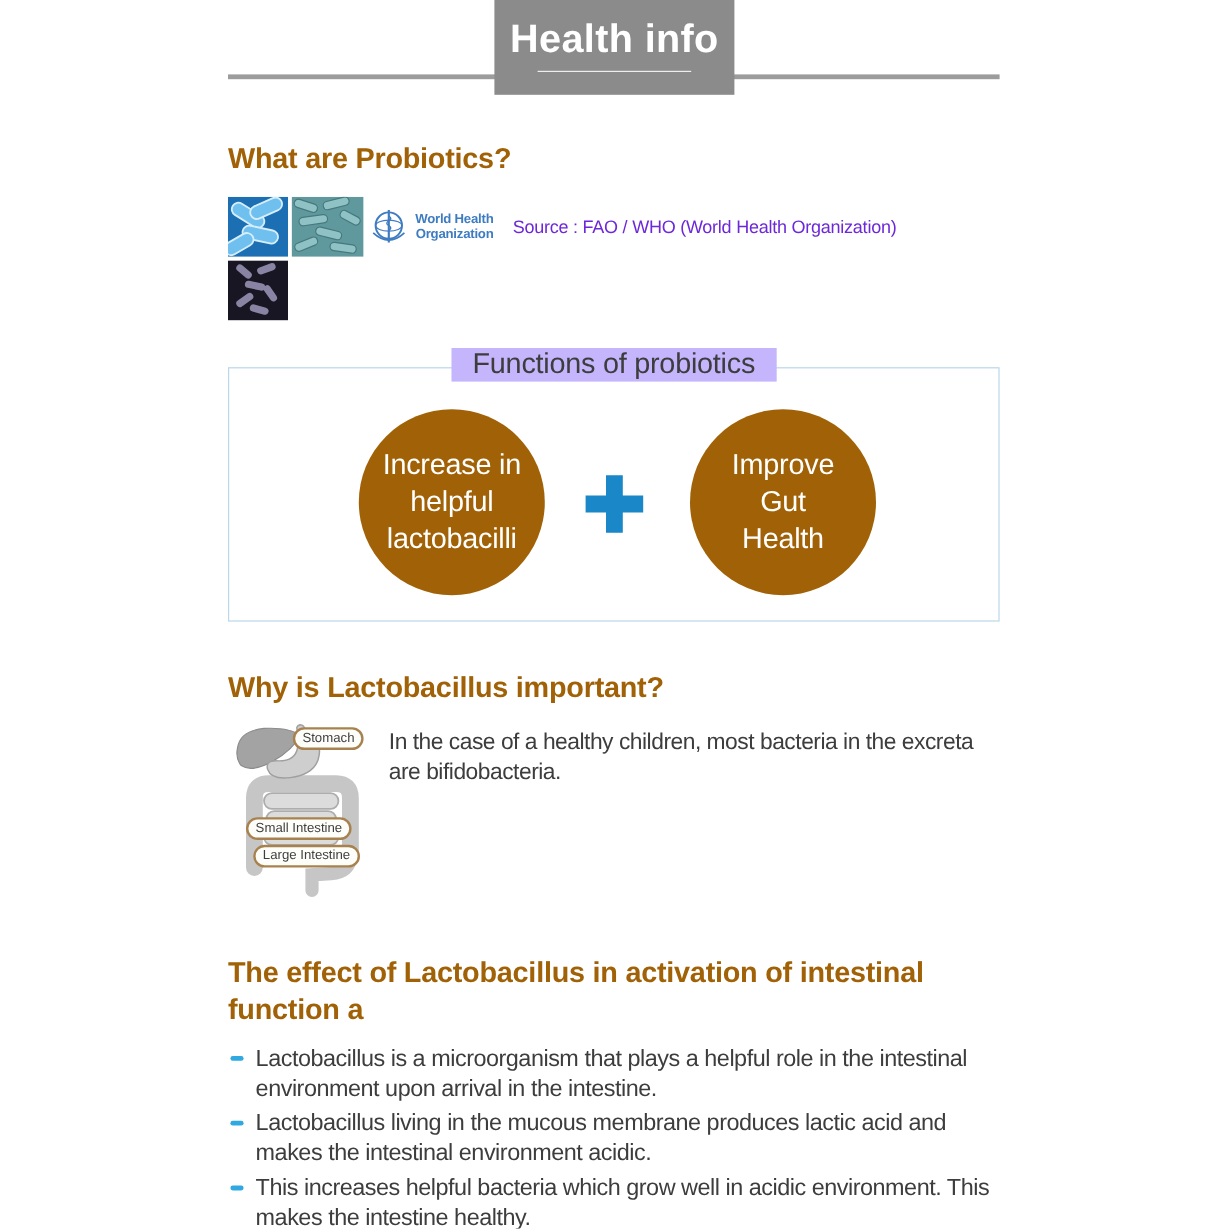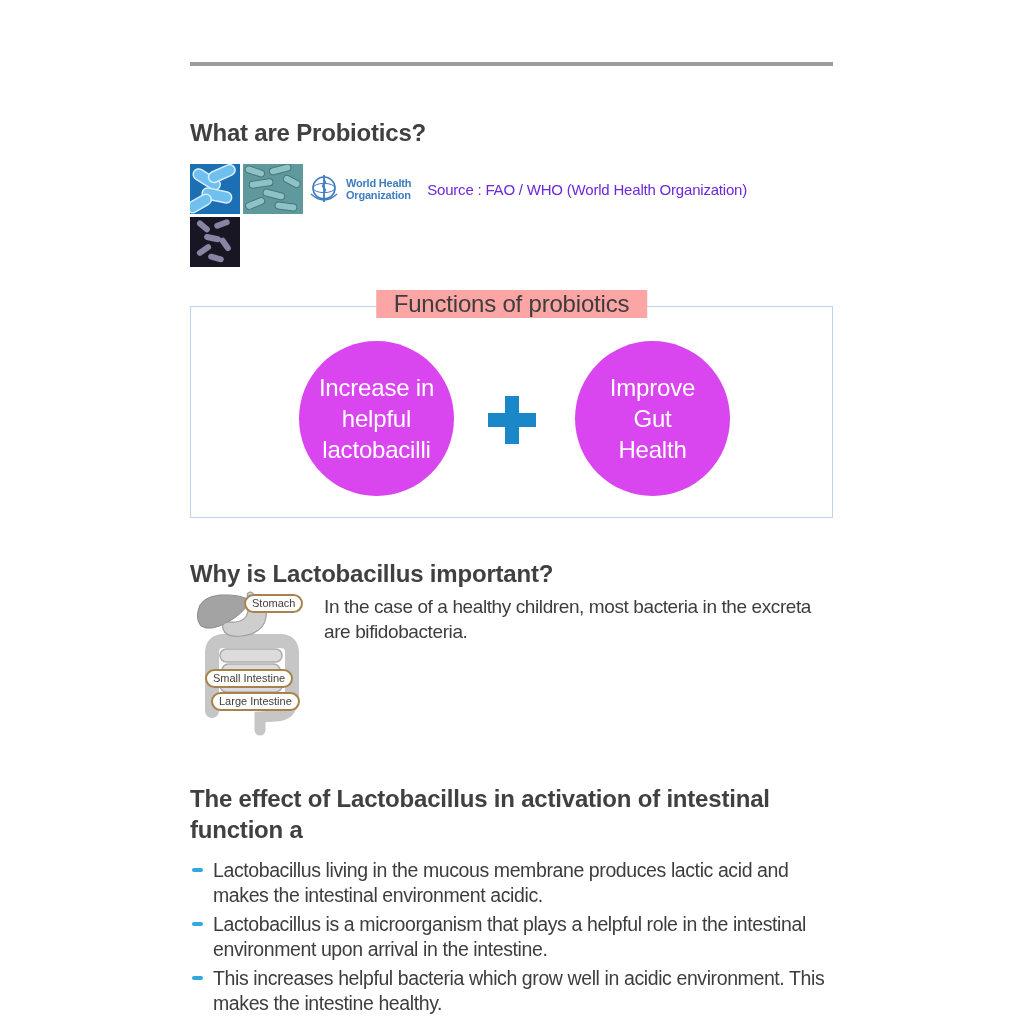--- a/index.html
+++ b/index.html
@@ -41,21 +41,21 @@
     margin: 8px auto 0;
   }
 
   
   .content { position: absolute; left: 190px; top: 79px; width: 643px; }
   h2 {
     margin: 0;
     font-size: 24px;
     line-height: 31px;
     font-weight: 700;
-    color: #404040;
+    color: #a16207;
     letter-spacing: -0.2px;
   }
   #sec-intro h2 { margin-top: 38px; }
 
   .media-row { display: flex; margin-top: 16px; }
   .tiles {
     flex: none;
     display: grid;
     grid-template-columns: 50px 60px;
     grid-auto-rows: 50px;
@@ -72,69 +72,70 @@
     color: #3d3d3d;
   }
   .who-row { display: flex; align-items: center; margin-top: 9px; }
   .who-text {
     margin-left: 6px;
     font-size: 11px;
     line-height: 12px;
     font-weight: 700;
     color: #3e7cc1;
     letter-spacing: -0.2px;
+    text-align: right;
   }
   .source-text {
     margin-left: 16px;
     font-size: 15px;
     color: #6d28d9;
     letter-spacing: -0.2px;
   }
 
   
   .functions-box {
     position: relative;
     margin-top: 39px;
     height: 212px;
     border: 1px solid #b9d8ea;
   }
   .functions-title {
     position: absolute;
     top: -17px; left: 50%;
     transform: translateX(-50%);
-    background: #fca5a5;
+    background: #c4b5fd;
     padding: 0 18px;
     font-size: 24px;
     color: #3d3d3d;
     white-space: nowrap;
     letter-spacing: -0.2px;
   }
   .circle {
     position: absolute;
     top: 34px;
     width: 155px; height: 155px;
     border-radius: 50%;
-    background: #d946ef;
+    background: #a16207;
     color: #ffffff;
     display: flex;
     align-items: center;
     justify-content: center;
     text-align: center;
     font-size: 24px;
     line-height: 31px;
     white-space: pre-line;
     letter-spacing: -0.2px;
   }
   .circle-left  { left: 108px; }
   .circle-right { left: 384px; }
   .plus-wrap { position: absolute; left: 294px; top: 86px; width: 54px; height: 54px; }
 
   
   #sec-importance h2 { margin-top: 40px; }
-  .importance-row { display: flex; }
+  .importance-row { display: flex; margin-top: 12px; }
   .figure { position: relative; flex: none; width: 124px; height: 148px; }
   .organ-label {
     position: absolute;
     background: #fdfdfa;
     border: 2px solid #a8824e;
     border-radius: 11px;
     padding: 1px 6px 2px;
     font-size: 11px;
     color: #3f3f3f;
     white-space: nowrap;
@@ -171,20 +172,24 @@
     color: #3d3d3d;
     width: 618px;
   }
 </style>
 </head>
 <body>
 
 <div class="page">
 
   <div class="top-rule"></div>
+  <div class="title-box">
+    <h1>Health info</h1>
+    <div class="title-underline"></div>
+  </div>
 
   <div class="content">
 
     <section id="sec-intro">
       <h2>What are Probiotics?</h2>
       <div class="media-row">
         <div class="tiles">
           <svg class="tile" width="50" height="50" viewBox="0 0 50 50">
             <rect width="50" height="50" fill="#1d6fb3"></rect>
             <g fill="#6fc0ee" stroke="#d6eefb" stroke-width="1.5">
@@ -276,25 +281,25 @@
           <p>In the case of a healthy children, most bacteria in the excreta are bifidobacteria.</p>
         </div>
       </div>
     </section>
 
     <section id="sec-effect">
       <h2>The effect of Lactobacillus in activation of intestinal function a</h2>
       <ul class="bullets">
         <li>
           <span class="dash"></span>
-          <span class="bullet-text">Lactobacillus living in the mucous membrane produces lactic acid and makes the intestinal environment acidic.</span>
+          <span class="bullet-text">Lactobacillus is a microorganism that plays a helpful role in the intestinal environment upon arrival in the intestine.</span>
         </li>
         <li>
           <span class="dash"></span>
-          <span class="bullet-text">Lactobacillus is a microorganism that plays a helpful role in the intestinal environment upon arrival in the intestine.</span>
+          <span class="bullet-text">Lactobacillus living in the mucous membrane produces lactic acid and makes the intestinal environment acidic.</span>
         </li>
         <li>
           <span class="dash"></span>
           <span class="bullet-text">This increases helpful bacteria which grow well in acidic environment. This makes the intestine healthy.</span>
         </li>
       </ul>
     </section>
 
   </div>
 </div>

